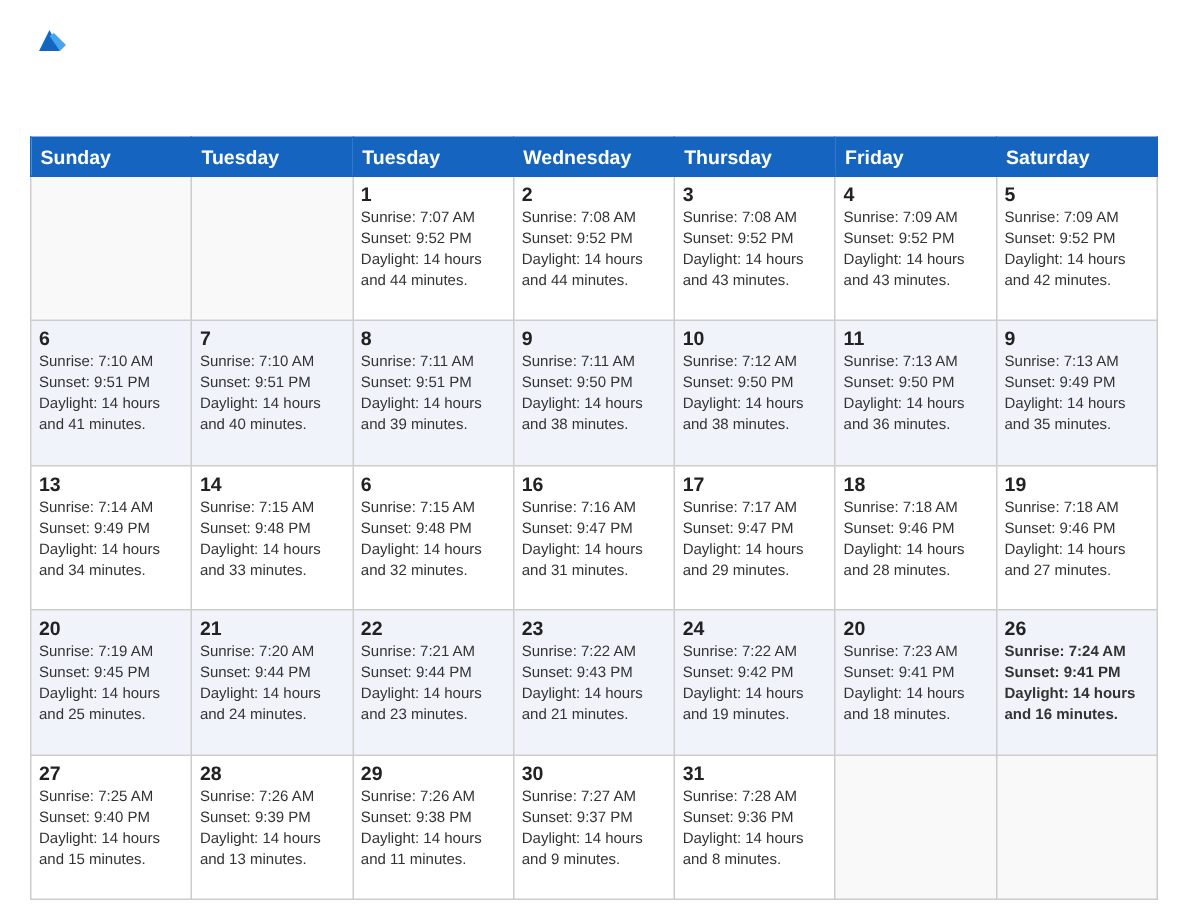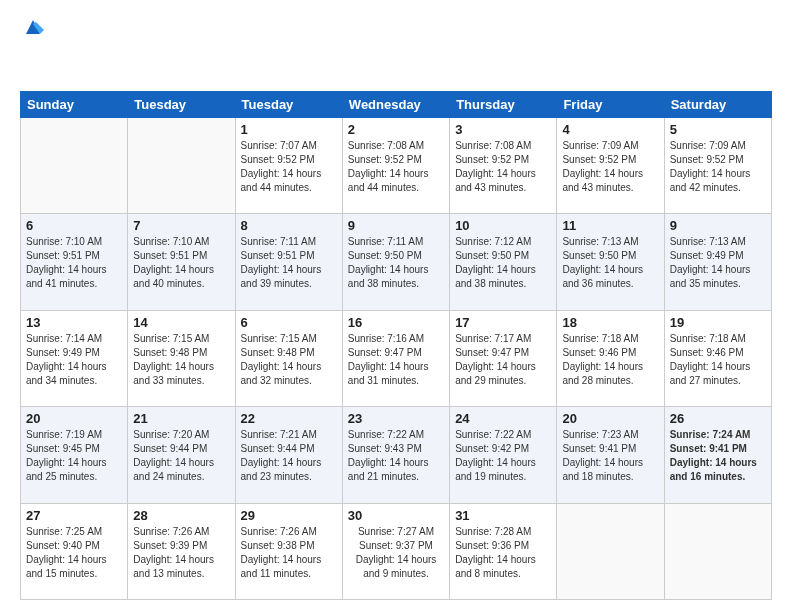--- a/index.html
+++ b/index.html
@@ -313,21 +313,21 @@
 Daylight: 14 hours and 13 minutes.</div>
           </td>
           <td>
             <span class="day-num">29</span>
             <div class="day-info" style="white-space: pre-line;">Sunrise: 7:26 AM
 Sunset: 9:38 PM
 Daylight: 14 hours and 11 minutes.</div>
           </td>
           <td>
             <span class="day-num">30</span>
-            <div class="day-info" style="white-space: pre-line; text-align: center;">Sunrise: 7:27 AM
+            <div class="day-info" style="white-space: pre-line;">Sunrise: 7:27 AM
 Sunset: 9:37 PM
 Daylight: 14 hours and 9 minutes.</div>
           </td>
           <td>
             <span class="day-num">31</span>
             <div class="day-info" style="white-space: pre-line;">Sunrise: 7:28 AM
 Sunset: 9:36 PM
 Daylight: 14 hours and 8 minutes.</div>
           </td>
           <td class="empty-cell"></td>

